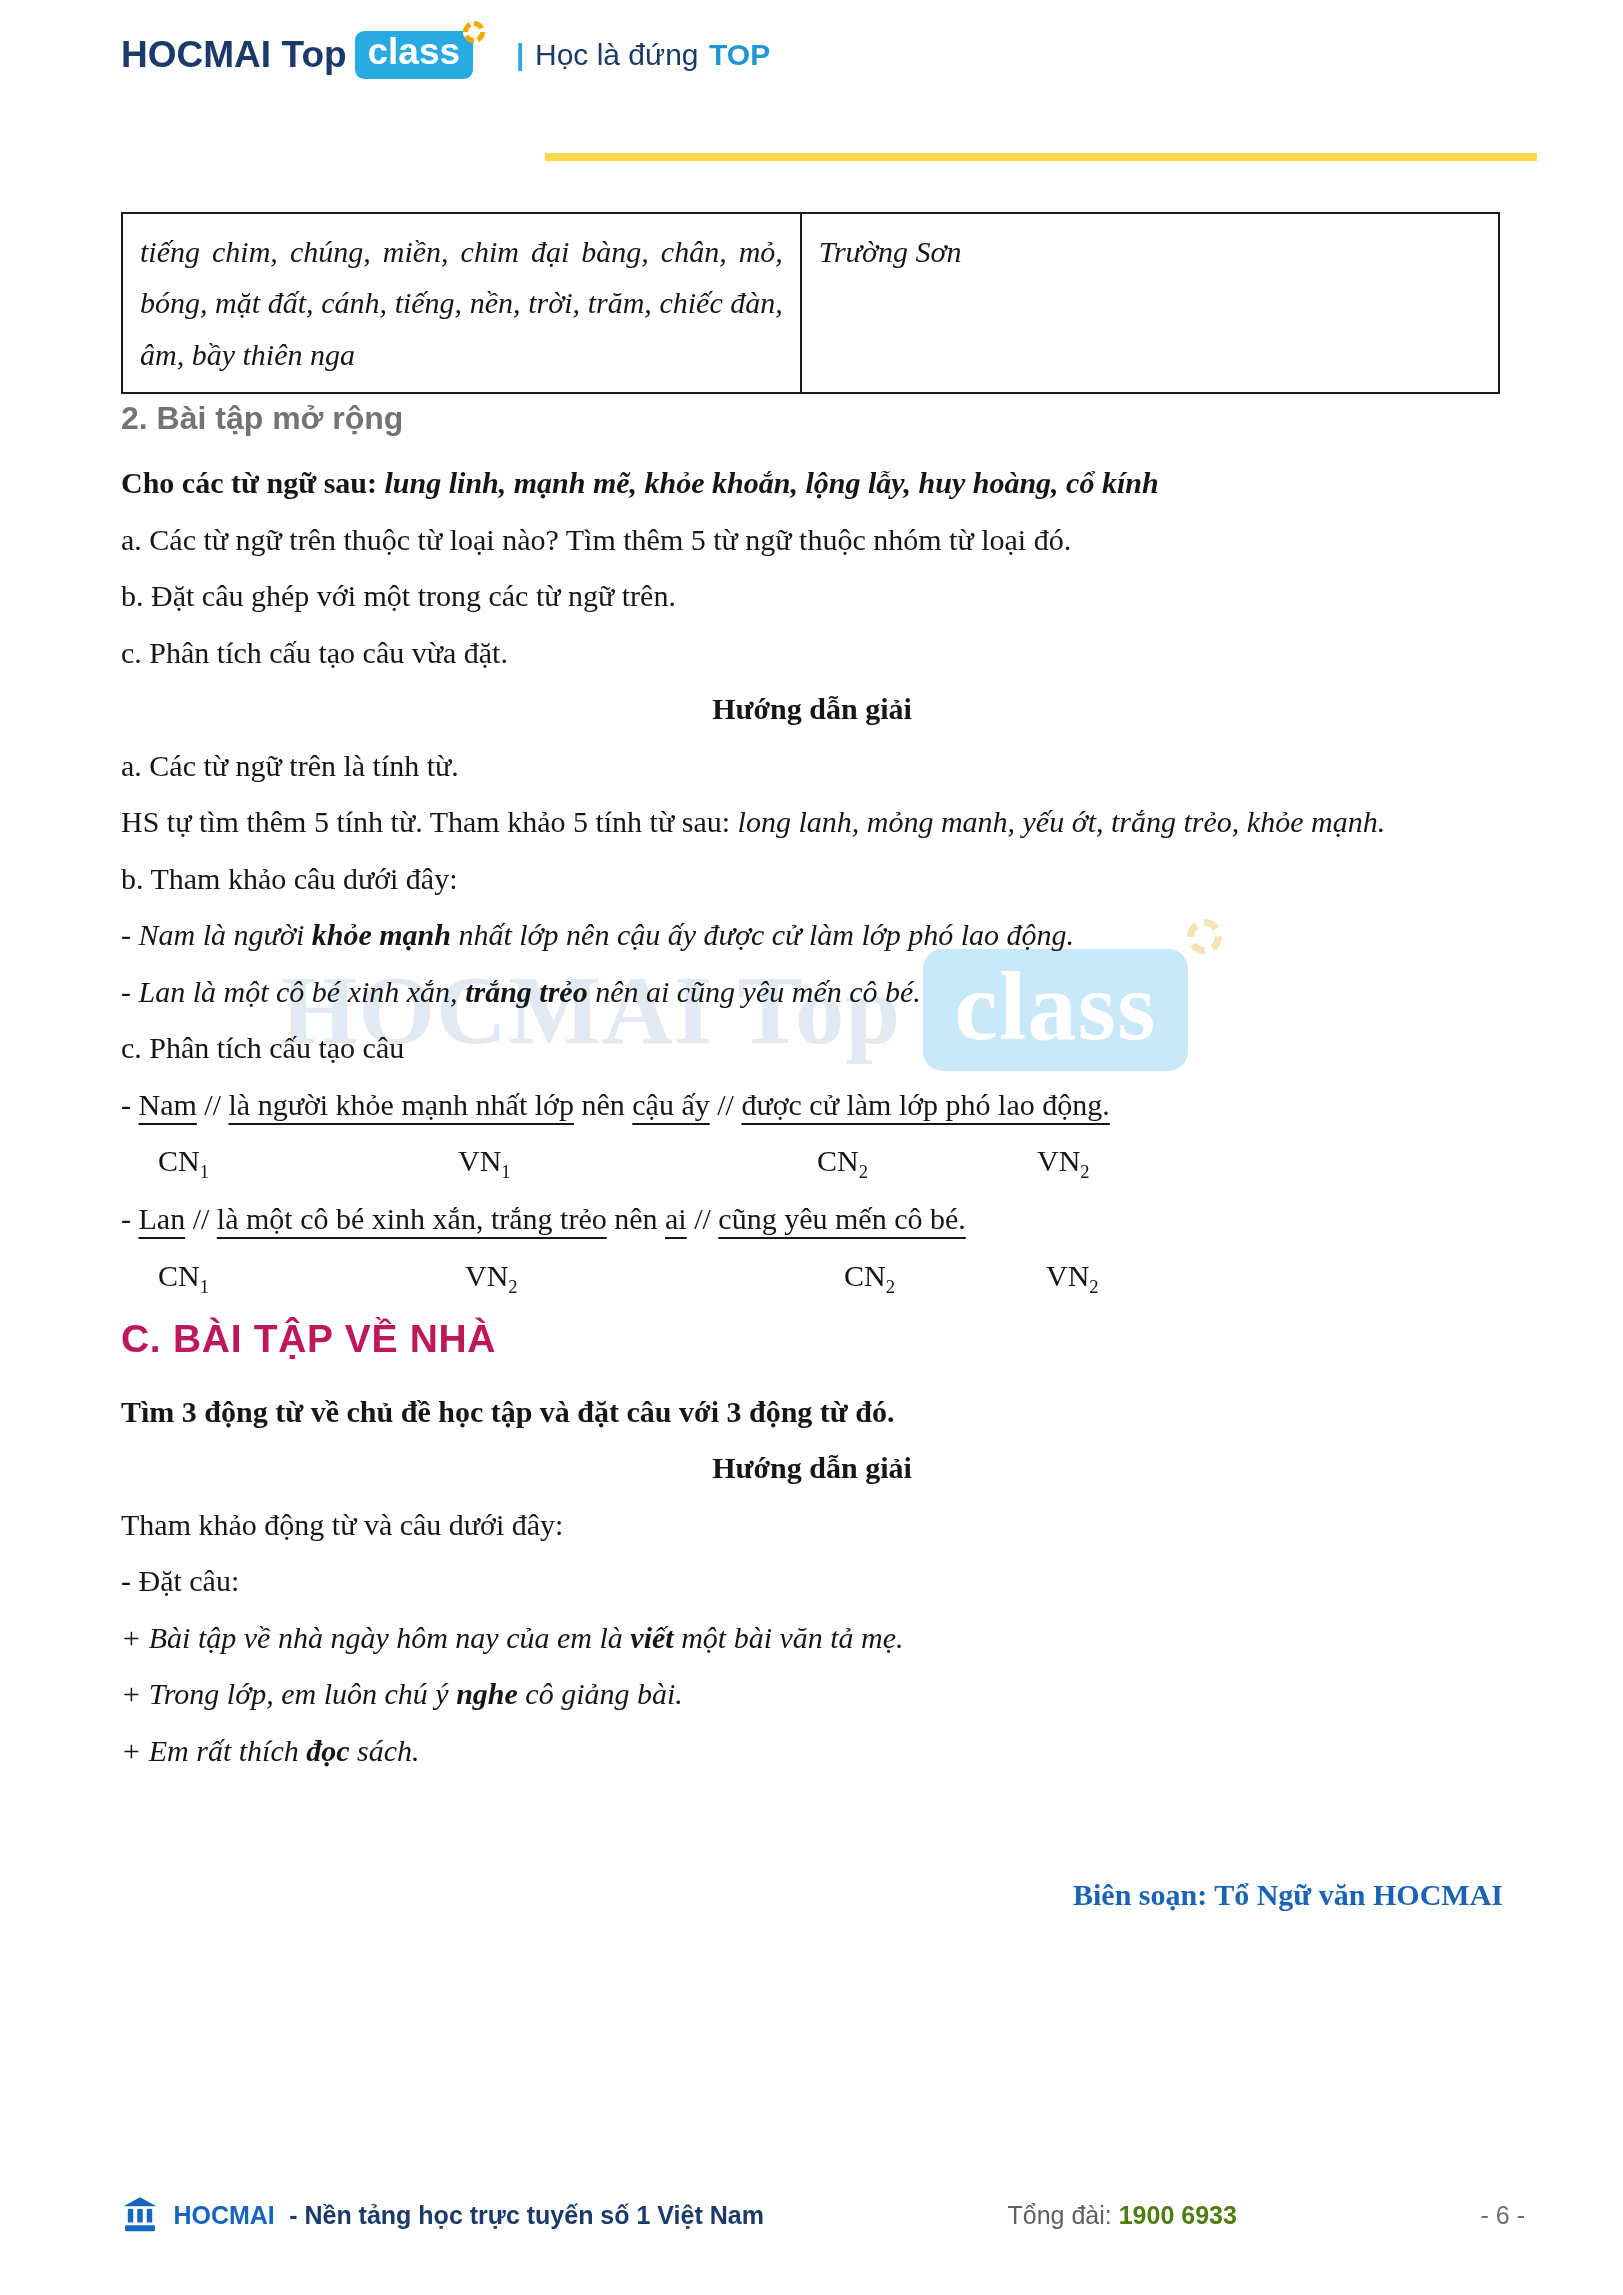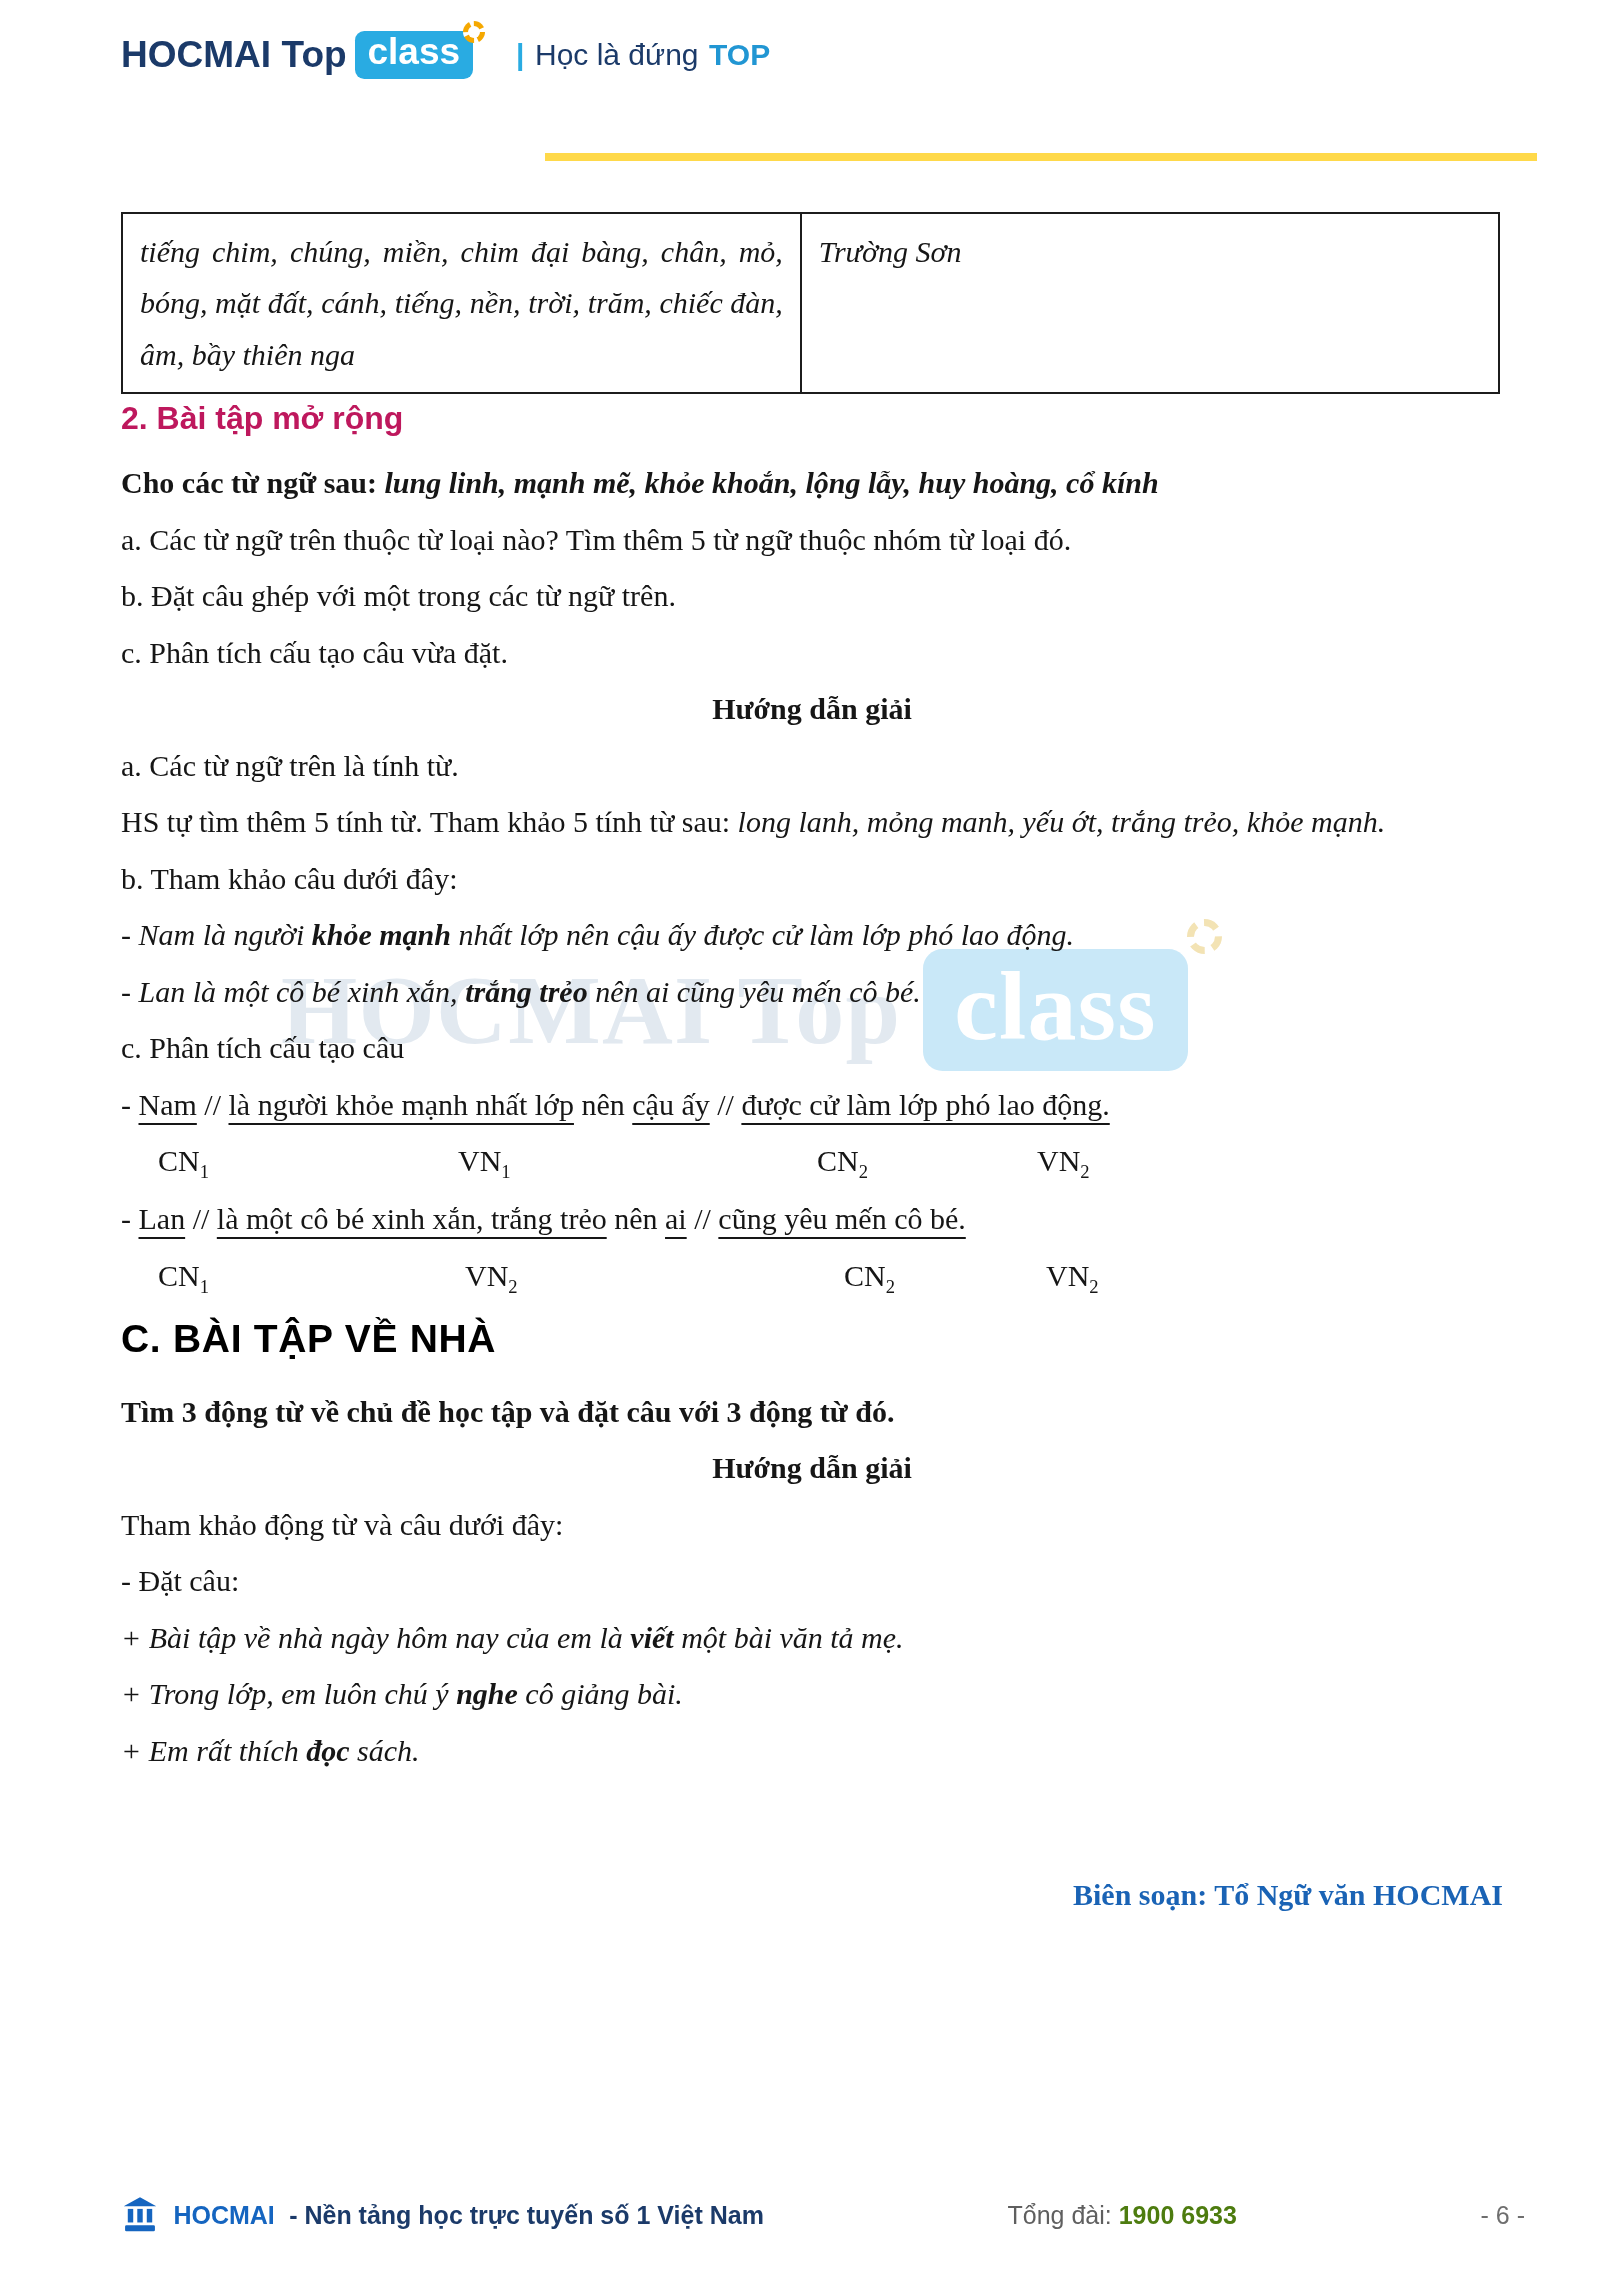--- a/index.html
+++ b/index.html
@@ -60,25 +60,25 @@
   .flow { position:absolute; top:400px; left:121px; width:1382px; z-index:1; }
   .p { font-size:30px; line-height:1.15; margin-bottom:22px; }
   .p-bold { font-weight:bold; }
   .center { text-align:center; font-weight:bold; }
   .i { font-style:italic; }
   .bi { font-style:italic; font-weight:bold; }
   .u { text-decoration:underline; text-underline-offset:7.9px; text-decoration-thickness:2px; text-decoration-skip-ink:none; }
 
   h2.sec2 {
     font-family:"Liberation Sans","DejaVu Sans",sans-serif;
-    color:#be185d; font-size:32px; font-weight:bold; margin-bottom:29px;
+    color:#737373; font-size:32px; font-weight:bold; margin-bottom:29px;
   }
   h1.secC {
     font-family:"Liberation Sans","DejaVu Sans",sans-serif;
-    color:#000000; font-size:39px; font-weight:bold; margin:17px 0 34px; letter-spacing:0.7px;
+    color:#be185d; font-size:39px; font-weight:bold; margin:17px 0 34px; letter-spacing:0.7px;
   }
 
   .labels { position:relative; height:37px; margin-bottom:21px; font-size:30px; }
   .labels .lbl { position:absolute; top:0; }
   sub { font-size:0.62em; }
 
   .credit { text-align:right; color:#1a63b5; font-weight:bold; font-size:30px; margin-top:110px; }
 
   
   .footer {

